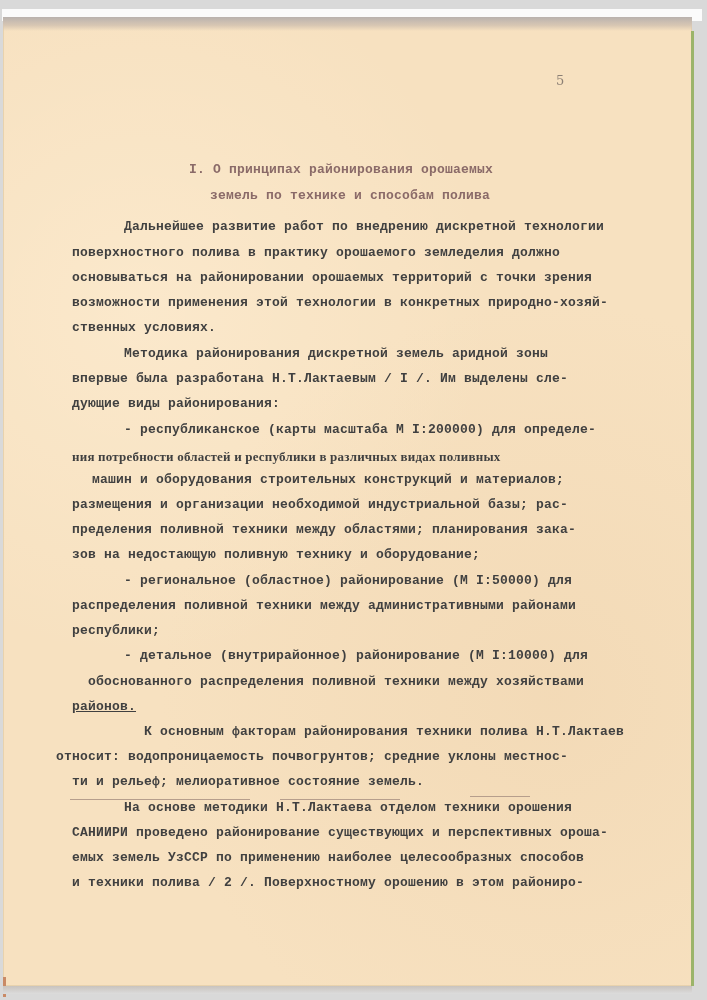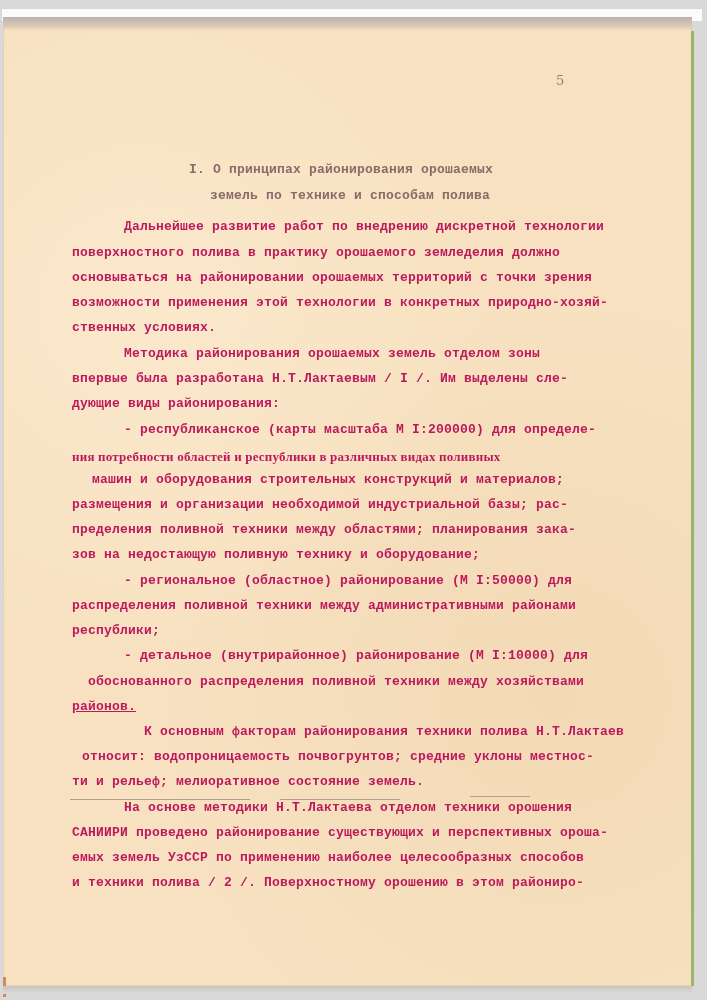--- a/index.html
+++ b/index.html
@@ -58,21 +58,21 @@
     }
     .page-number {
       position: absolute;
       left: 556px; top: 73px;
       font-family: "DejaVu Serif", serif;
       font-size: 13px;
       color: #8b7f74;
     }
     .text {
       font-family: "Liberation Mono", "DejaVu Sans Mono", monospace;
-      color: #be185d;
+      color: #404040;
       font-size: 13px;
       letter-spacing: 0.2px;
       font-weight: bold;
       position: absolute;
       white-space: pre;
     }
     .heading-line {
       color: #8a6a68;
     }
     .rule {
@@ -97,37 +97,37 @@
 
   <div class="text heading-line" style="left:210px; top:188px;">земель по технике и способам полива</div>
   <div class="text heading-line" style="left:189px; top:162px;">I. О принципах районирования орошаемых</div>
 
   <div id="body-lines">
       <div class="text" style="left: 124px; top: 219px;">Дальнейшее развитие работ по внедрению дискретной технологии</div>
       <div class="text" style="left: 72px; top: 245px; text-align: center;">поверхностного полива в практику орошаемого земледелия должно</div>
       <div class="text" style="left: 72px; top: 270px;">основываться на районировании орошаемых территорий с точки зрения</div>
       <div class="text" style="left: 72px; top: 295px;">возможности применения этой технологии в конкретных природно-хозяй-</div>
       <div class="text" style="left: 72px; top: 320px;">ственных условиях.</div>
-      <div class="text" style="left: 124px; top: 346px;">Методика районирования орошаемых земель отделом зоны</div>
+      <div class="text" style="left: 124px; top: 346px;">Методика районирования дискретной земель аридной зоны</div>
       <div class="text" style="left: 72px; top: 371px;">впервые была разработана Н.Т.Лактаевым / I /. Им выделены сле-</div>
       <div class="text" style="left: 72px; top: 396px;">дующие виды районирования:</div>
       <div class="text" style="left: 124px; top: 422px;">- республиканское (карты масштаба М I:200000) для определе-</div>
       <div class="text" style="left: 72px; top: 449px; font-family: Liberation Serif, serif;">ния потребности областей и республики в различных видах поливных</div>
       <div class="text" style="left: 72px; top: 472px; margin-left: 20px;">машин и оборудования строительных конструкций и материалов;</div>
       <div class="text" style="left: 72px; top: 497px;">размещения и организации необходимой индустриальной базы; рас-</div>
       <div class="text" style="left: 72px; top: 522px;">пределения поливной техники между областями; планирования зака-</div>
       <div class="text" style="left: 72px; top: 547px;">зов на недостающую поливную технику и оборудование;</div>
       <div class="text" style="left: 124px; top: 573px;">- региональное (областное) районирование (М I:50000) для</div>
       <div class="text" style="left: 72px; top: 598px;">распределения поливной техники между административными районами</div>
       <div class="text" style="left: 72px; top: 623px;">республики;</div>
       <div class="text" style="left: 124px; top: 648px;">- детальное (внутрирайонное) районирование (М I:10000) для</div>
       <div class="text" style="left: 72px; top: 674px; margin-left: 16px;">обоснованного распределения поливной техники между хозяйствами</div>
       <div class="text" style="left: 72px; top: 699px; text-decoration: underline;">районов.</div>
       <div class="text" style="left: 124px; top: 724px; padding-left: 20px;">К основным факторам районирования техники полива Н.Т.Лактаев</div>
-      <div class="text" style="left: 82px; top: 749px;">относит: водопроницаемость почвогрунтов; средние уклоны местнос-</div>
+      <div class="text" style="left: 56px; top: 749px;">относит: водопроницаемость почвогрунтов; средние уклоны местнос-</div>
       <div class="text" style="left: 72px; top: 774px;">ти и рельеф; мелиоративное состояние земель.</div>
       <div class="text" style="left: 124px; top: 800px;">На основе методики Н.Т.Лактаева отделом техники орошения</div>
       <div class="text" style="left: 72px; top: 825px;">САНИИРИ проведено районирование существующих и перспективных ороша-</div>
       <div class="text" style="left: 72px; top: 850px;">емых земель УзССР по применению наиболее целесообразных способов</div>
       <div class="text" style="left: 72px; top: 875px;">и техники полива / 2 /. Поверхностному орошению в этом райониро-</div>
     </div>
 
   <div class="rule" style="left:70px; top:799px; width:180px;"></div>
   <div class="rule" style="left:280px; top:799px; width:120px;"></div>
   <div class="rule" style="left:470px; top:796px; width:60px;"></div>

